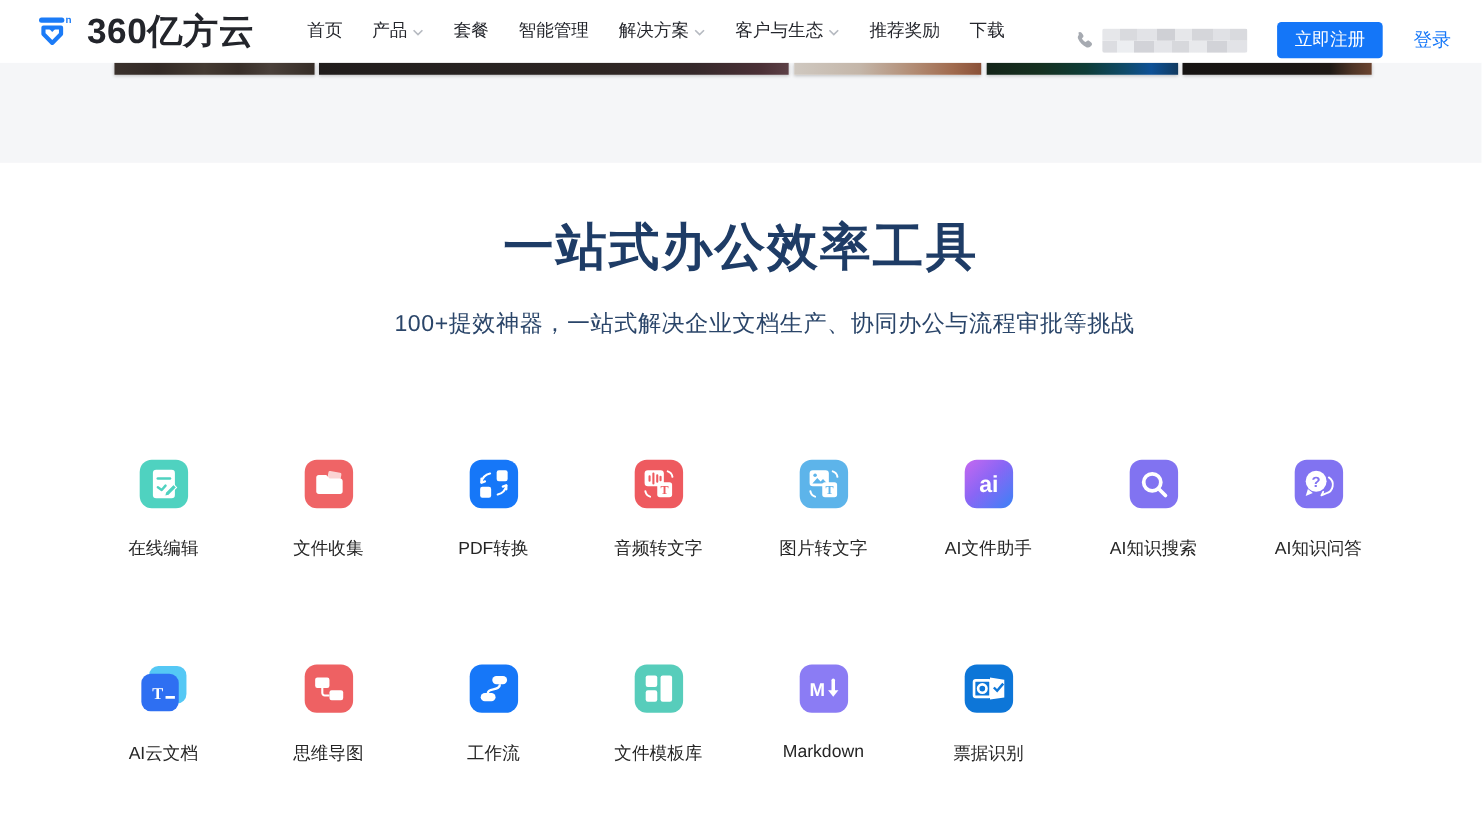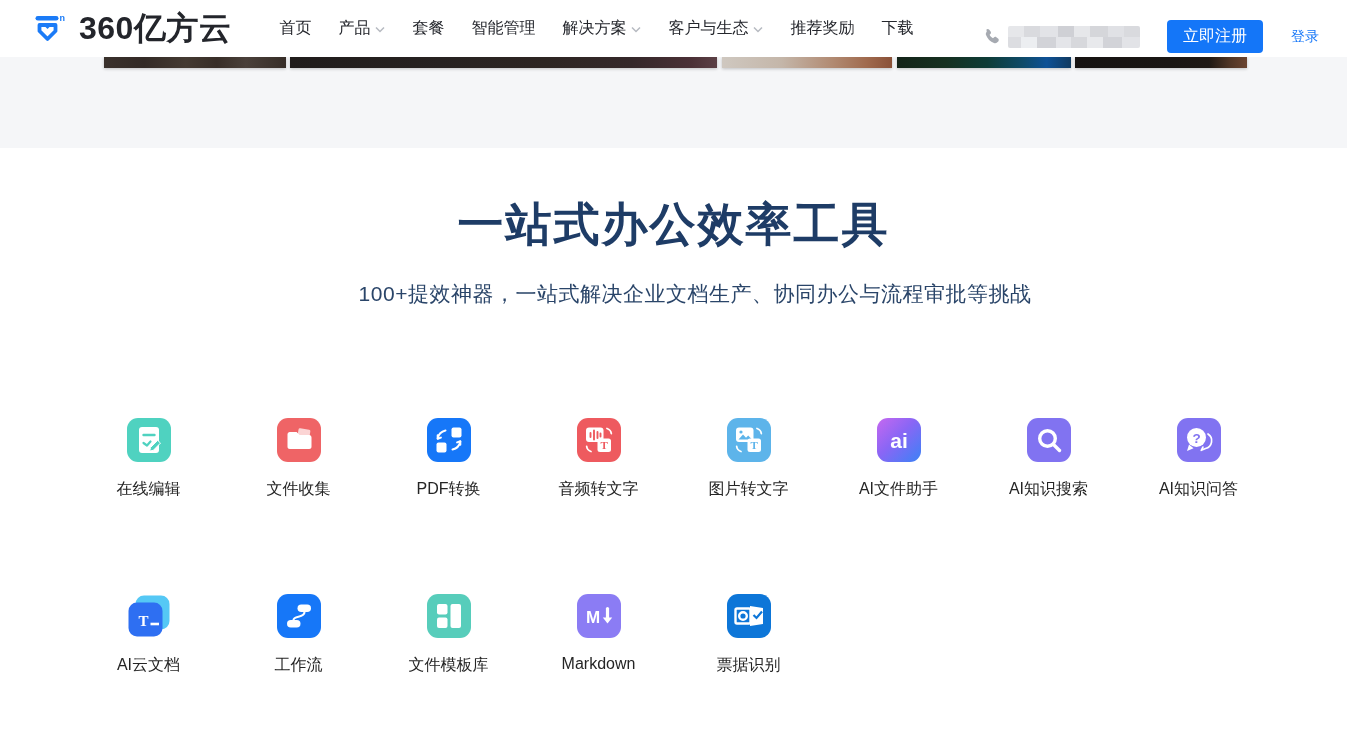--- a/index.html
+++ b/index.html
@@ -13,41 +13,41 @@
   nav { display:flex; align-items:flex-end; gap:27px; margin-left:48px; }
   .nav-item { display:flex; align-items:center; gap:5px; font-size:16px; color:#24262c; cursor:pointer; text-decoration:none; white-space:nowrap; }
   .hdr-right { margin-left:auto; display:flex; align-items:center;margin-top:16px; }
   .phone-wrap { display:flex; align-items:center; gap:7px; margin-right:27px; }
   .mosaic { width:132px; height:22px; border-radius:2px;
     background-image:
       linear-gradient(90deg,#e6e7ea 0 12%,#d9dade 12% 24%,#e2e3e7 24% 38%,#cfd0d5 38% 50%,#e6e7ea 50% 62%,#d5d6da 62% 76%,#e0e1e5 76% 88%,#d9dade 88% 100%),
       linear-gradient(90deg,#dcdde1 0 10%,#eceef1 10% 22%,#d2d3d8 22% 36%,#e4e5e9 36% 48%,#d7d8dc 48% 60%,#e8e9ec 60% 72%,#d2d3d8 72% 86%,#e2e3e7 86% 100%);
     background-size:100% 50%,100% 50%; background-position:0 0,0 100%; background-repeat:no-repeat; }
   .btn-register { width:96px; height:33px; border:none; border-radius:4px; background:#1476f8; color:#fff; font-size:16px; cursor:pointer; font-family:inherit; }
-  .login { font-size:14px; color:#1476f8; margin-left:28px; cursor:pointer; text-decoration:none; }
+  .login { font-size:17px; color:#1476f8; margin-left:28px; cursor:pointer; text-decoration:none; }
 
   
   .band { position:relative; height:91px; background:#f5f6f8; }
   .seg { position:absolute; top:0; height:11px; box-shadow:0 1px 3px rgba(0,0,0,.22); cursor:pointer; }
   .seg1 { left:104px; width:182px; background:linear-gradient(90deg,#3a312c,#332a26 22%,#443a32 45%,#382e28 62%,#4a403a 78%,#362d27); }
   .seg2 { left:290px; width:427px; background:linear-gradient(90deg,#201c1b,#272221 35%,#2d2522 60%,#35282a 80%,#4b3036 94%,#5c4046); }
   .seg3 { left:722px; width:170px; background:linear-gradient(90deg,#cfc8c0,#c4b6a9 35%,#b18a72 65%,#a06a4e 85%,#8a5138); }
   .seg4 { left:897px; width:174px; background:linear-gradient(90deg,#142419,#153020 28%,#0e3c37 52%,#0f4a68 72%,#0e5196 86%,#113a60); }
   .seg5 { left:1075px; width:172px; background:linear-gradient(90deg,#161312,#1a1614 55%,#1f1915 78%,#4f3526 90%,#6b4430); }
 
   
   main { text-align:center; }
   .title { margin-top:46px; font-size:46px; font-weight:bold; color:#1e3c66; letter-spacing:2px; }
   .subtitle { margin-top:24px; font-size:21px; color:#2a4569; letter-spacing:.5px;margin-left:43px; }
   .grid { width:1200px; margin:110px auto 0; display:flex; flex-wrap:wrap; row-gap:94px; }
   .cell { width:150px; display:flex; flex-direction:column; align-items:center; cursor:pointer; }
   .tile { width:44px; height:44px; border-radius:11px; display:flex; align-items:center; justify-content:center; overflow:visible; }
   .tile svg { width:44px; height:44px; display:block; }
   .tile.clear { background:transparent !important; }
-  .label { margin-top:17px; font-size:16px; color:#252525; white-space:nowrap; }
+  .label { margin-top:27px; font-size:16px; color:#252525; white-space:nowrap; }
 </style>
 </head>
 <body>
 
 <header>
   <div class="logo">
     <svg width="40" height="40" viewBox="0 0 40 40">
       <rect x="5.5" y="7" width="23" height="4.6" rx="2.3" fill="#1b7bf7"></rect>
       <path d="M9.5 16h16v6l-8 8-8-8z" fill="none" stroke="#1b7bf7" stroke-width="3.8" stroke-linejoin="round"></path>
       <path d="M13.5 16l4 4 4-4z" fill="#1b7bf7"></path>
@@ -209,20 +209,30 @@
           <svg viewBox="0 0 44 44">
             <rect x="8.5" y="1.5" width="34" height="34" rx="8.5" fill="#55c8f5"></rect>
             <rect x="1.5" y="8.5" width="34" height="34" rx="8.5" fill="#2e6ff2"></rect>
             <text x="11.5" y="31.5" font-size="15" font-weight="bold" fill="#fff" font-family="Liberation Serif,serif">T</text>
             <path d="M23.5 30h8.5" stroke="#fff" stroke-width="2.6"></path>
           </svg>
         </div>
         <div class="label">AI云文档</div>
       </div>
       <div class="cell">
+        <div class="tile" style="background:#ee6163">
+          <svg viewBox="0 0 44 44">
+            <rect x="9.5" y="12" width="13" height="9.5" rx="2" fill="#fff"></rect>
+            <rect x="22.5" y="23.5" width="12.5" height="9" rx="2" fill="#fff"></rect>
+            <path d="M16 21.5v4.5a2.2 2.2 0 0 0 2.2 2.2h4.3" fill="none" stroke="#fff" stroke-width="1.9"></path>
+          </svg>
+        </div>
+        <div class="label">思维导图</div>
+      </div>
+      <div class="cell">
         <div class="tile" style="background:#1677f8">
           <svg viewBox="0 0 44 44">
             <rect x="20.5" y="10.5" width="13.5" height="7.5" rx="3.75" fill="#fff"></rect>
             <rect x="10" y="26" width="13.5" height="7.5" rx="3.75" fill="#fff"></rect>
             <path d="M27.5 18c0 6.5-11 3-11 8" fill="none" stroke="#fff" stroke-width="2.1"></path>
           </svg>
         </div>
         <div class="label">工作流</div>
       </div>
       <div class="cell">

